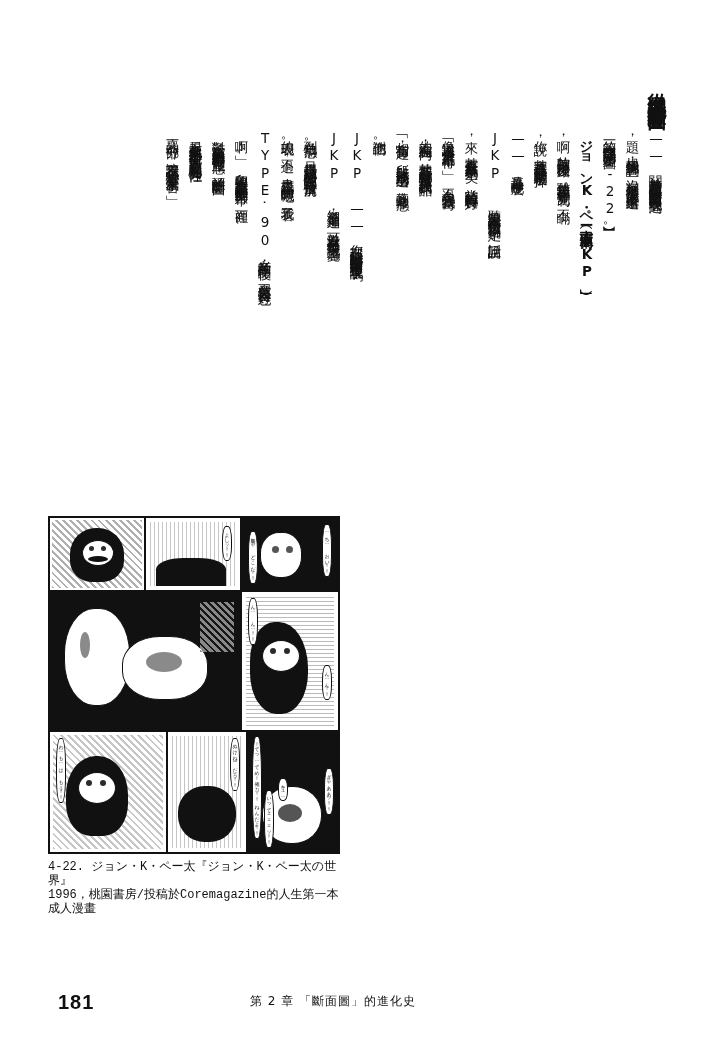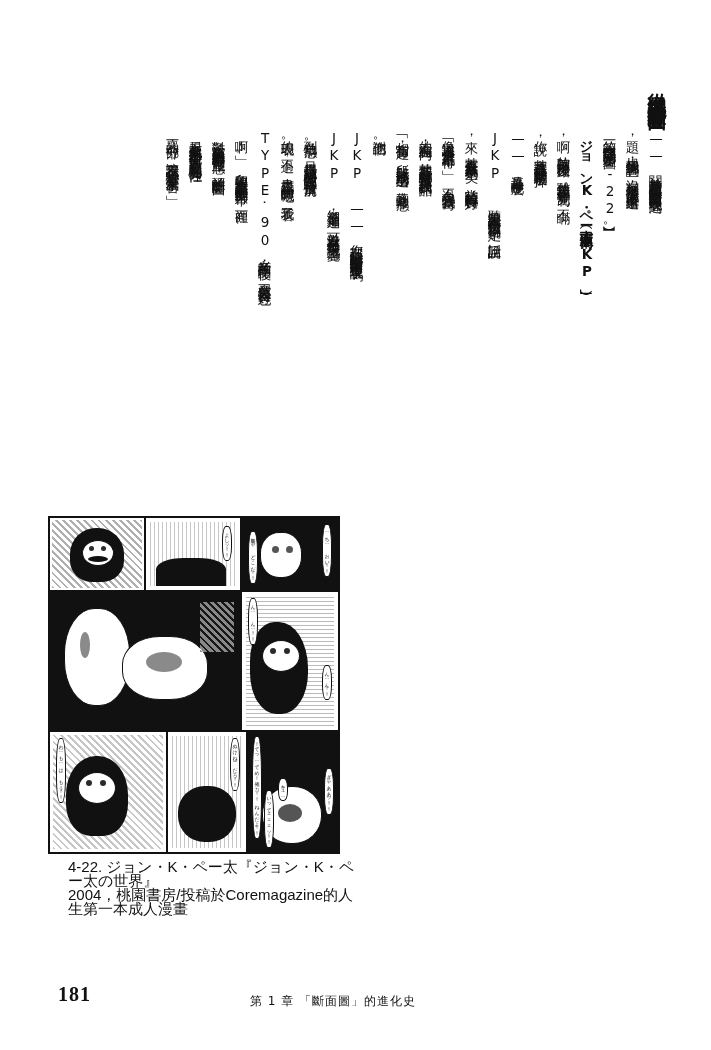--- a/index.html
+++ b/index.html
@@ -112,32 +112,31 @@
   }
   .dark{position:absolute;background:#111;}
   .blobw{position:absolute;background:#fff;border:1px solid #111;border-radius:50%;}
 
   
   .caption{
     position:absolute;
     left:48px;
     top:860px;
     width:300px;
-    font-family:Liberation Sans, sans-serif;
-    font-size:15px;
+    font-family:Liberation Mono, monospace;
+    font-size:12px;
     line-height:14px;
     color:#111;
-    margin-left:20px;
   }
 
   
   .folio{
     position:absolute;
-    left:58px;bottom:44px;
-    font-family:Liberation Serif, serif;
+    left:58px;bottom:36px;
+    font-family:Liberation Sans, sans-serif;
     font-size:20px;
     font-weight:bold;
     letter-spacing:1px;
   }
   .footer-title{
     position:absolute;
     left:250px;bottom:40px;
     font-family:"DejaVu Sans", sans-serif;
     font-size:12px;
     letter-spacing:1px;
@@ -249,19 +248,19 @@
         <div class="bub" style="left:30px;top:46px;">キュ…</div>
         <div class="bub" style="right:4px;top:36px;">ぎゃああッ!!</div>
         <div class="bub" style="left:16px;bottom:4px;">いってェェェッ!!</div>
       </div>
     </div>
 
   </div>
 
   <div class="caption">
     <div>4-22. ジョン・K・ペー太『ジョン・K・ペー太の世界』</div>
-    <div>2004，桃園書房/投稿於Coremagazine的人生第一本成人漫畫</div>
+    <div>1996，桃園書房/投稿於Coremagazine的人生第一本成人漫畫</div>
   </div>
 
   <div class="folio">181</div>
-  <div class="footer-title">第 1 章 「斷面圖」的進化史</div>
+  <div class="footer-title">第 2 章 「斷面圖」的進化史</div>
 
 </div>
 
 </body></html>

